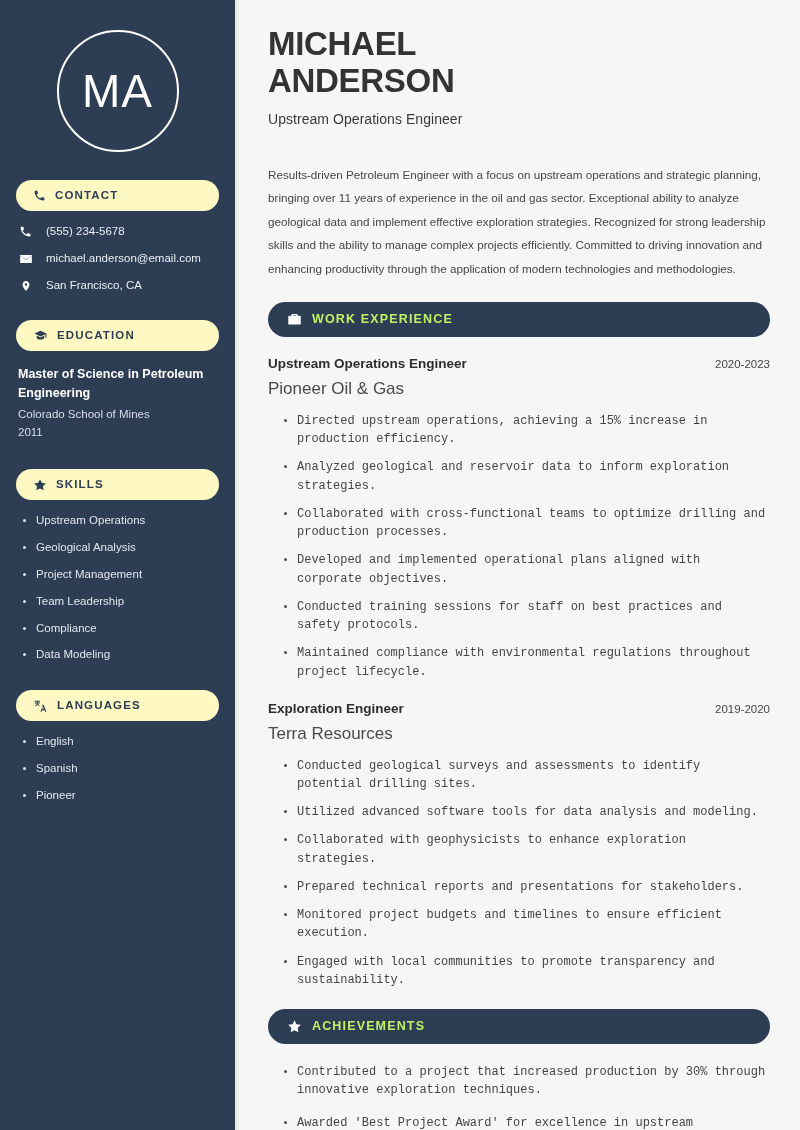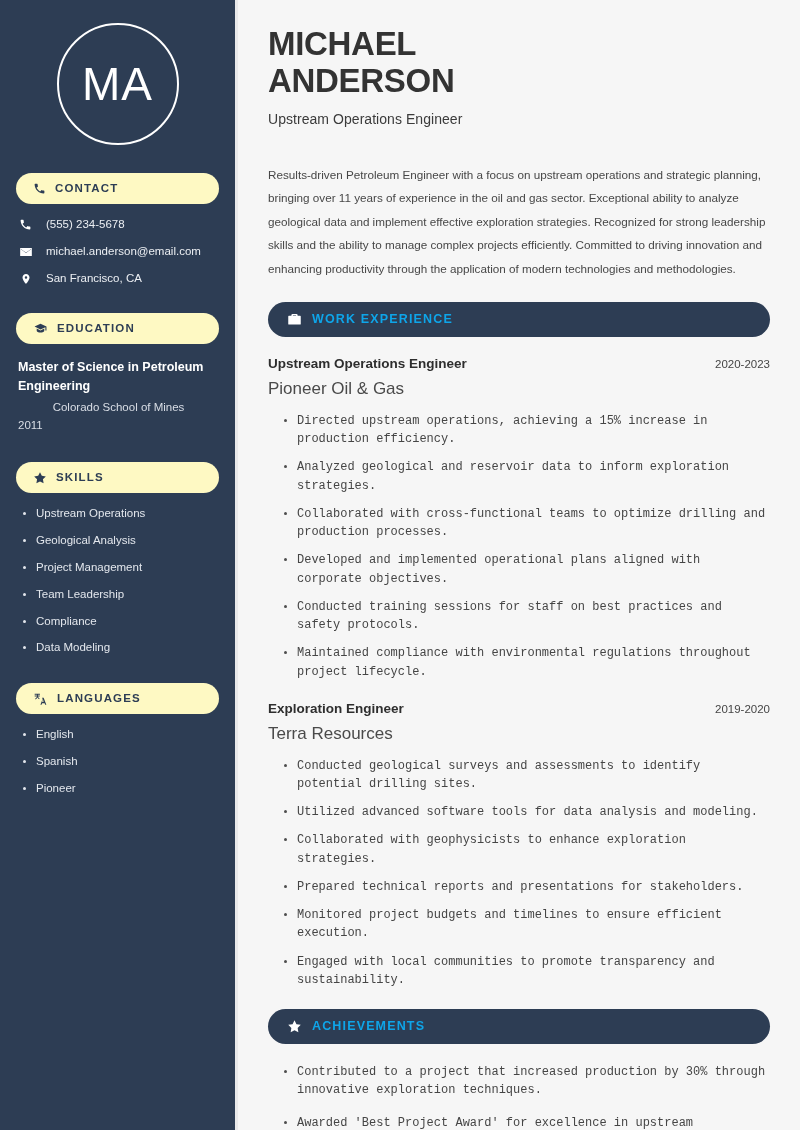--- a/index.html
+++ b/index.html
@@ -25,21 +25,21 @@
     background: #f6f6f6;
     overflow: hidden;
   }
 
   
   .sidebar {
     width: 238px;
     min-width: 238px;
     background: #2d3d54;
     color: #ffffff;
-    padding: 0 16px;
+    padding: 7px 16px;
     border-right: 3px solid #e9e9ea;
     position: relative;
   }
 
   .avatar-wrap {
     display: flex;
     justify-content: center;
     margin-top: 23px;
     margin-bottom: 28px;
   }
@@ -104,21 +104,20 @@
     font-size: 12.5px;
     font-weight: bold;
     line-height: 1.55;
     color: #ffffff;
     margin-bottom: 1px;
   }
   .edu-school {
     font-size: 11.5px;
     color: #d9dee6;
     line-height: 1.6;
-    text-align: center;
   }
   .edu-year {
     font-size: 11.5px;
     color: #d9dee6;
     line-height: 1.6;
   }
 
   .side-list { list-style: none; padding-left: 6px; margin-bottom: 28px; }
   .side-list li {
     position: relative;
@@ -165,21 +164,21 @@
     margin-top: 36px;
     font-size: 11.7px;
     line-height: 2.0;
     color: #474747;
     margin-bottom: 22px;
   }
 
   
   .bar {
     background: #2d3d54;
-    color: #0ea5e9;
+    color: #bef264;
     border-radius: 999px;
     height: 35px;
     display: flex;
     align-items: center;
     gap: 10px;
     padding: 0 19px;
     margin-bottom: 19px;
   }
   .bar .bar-label {
     font-size: 12.5px;

